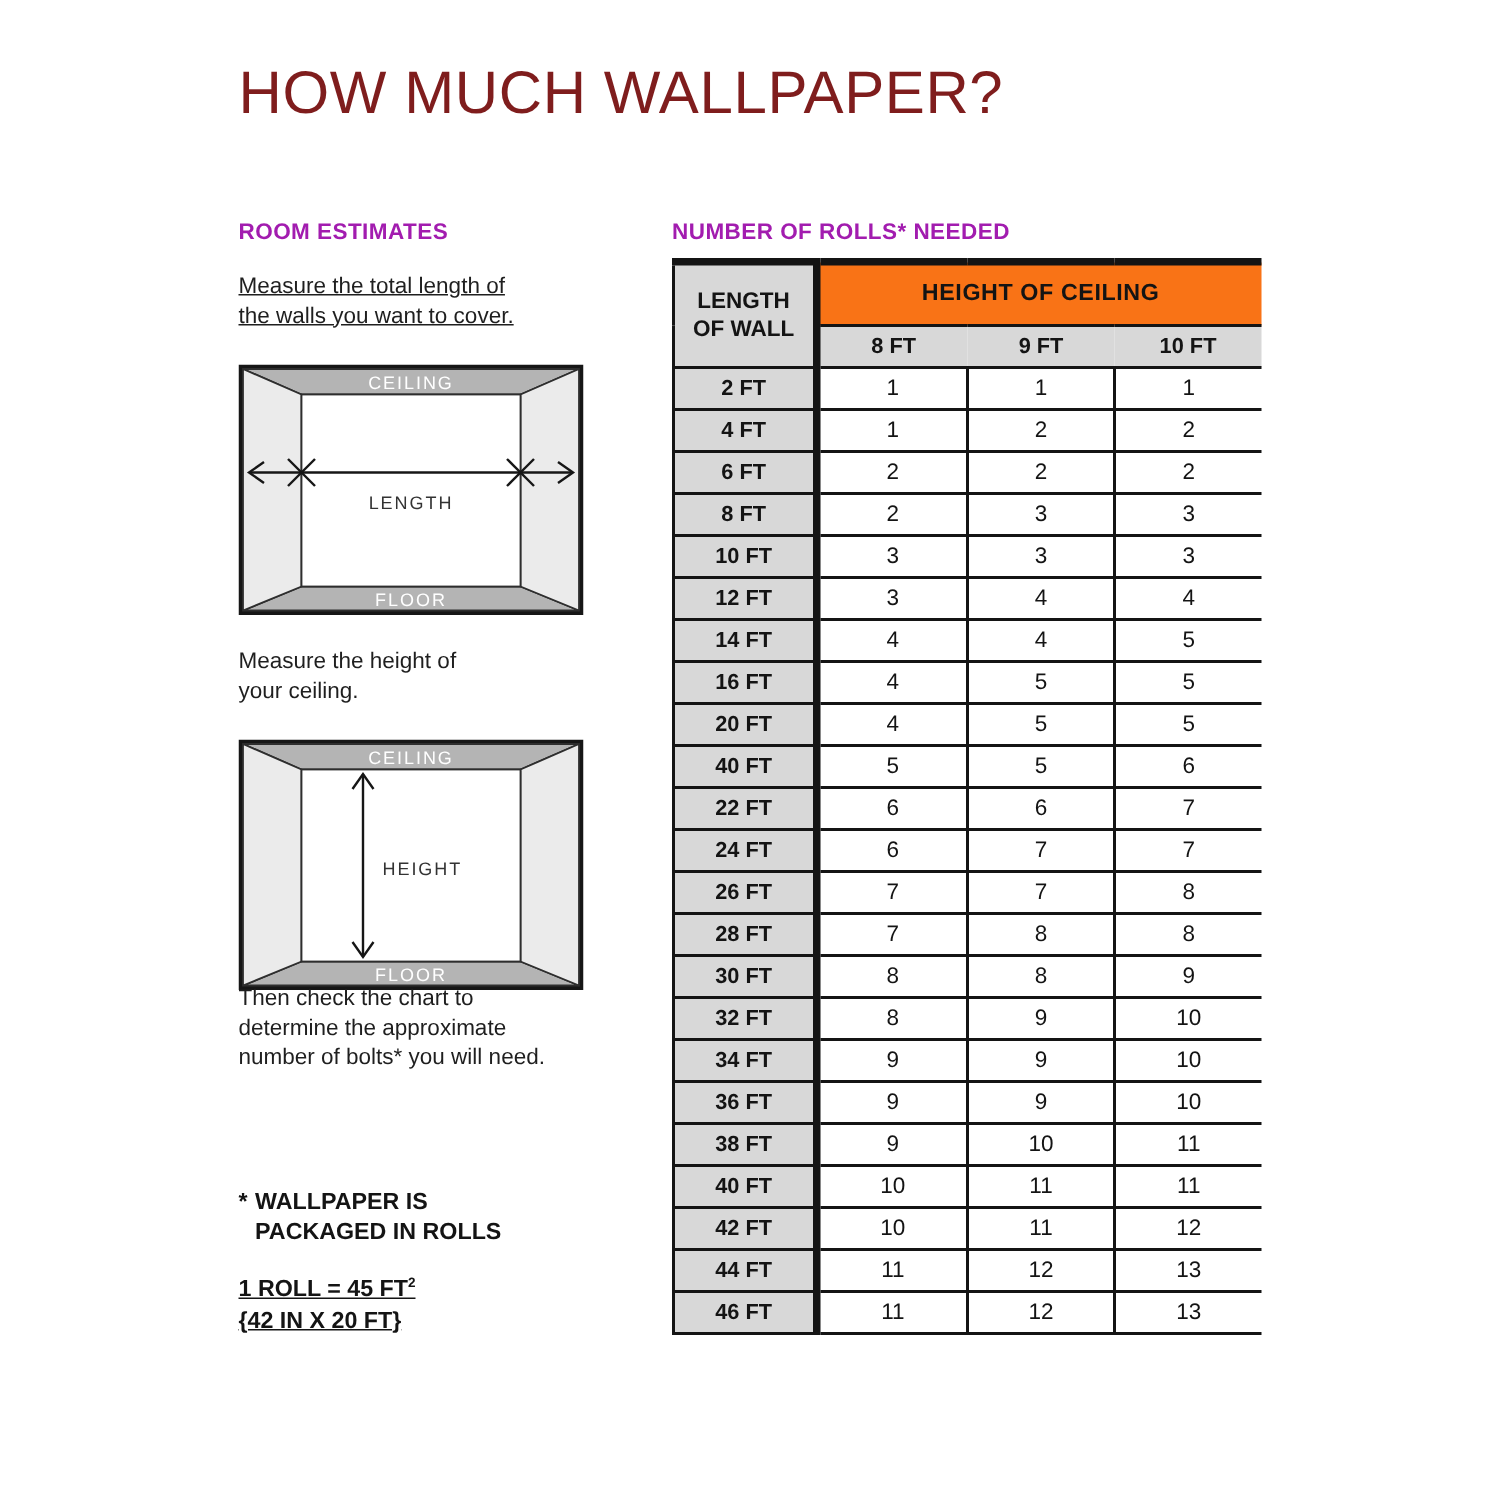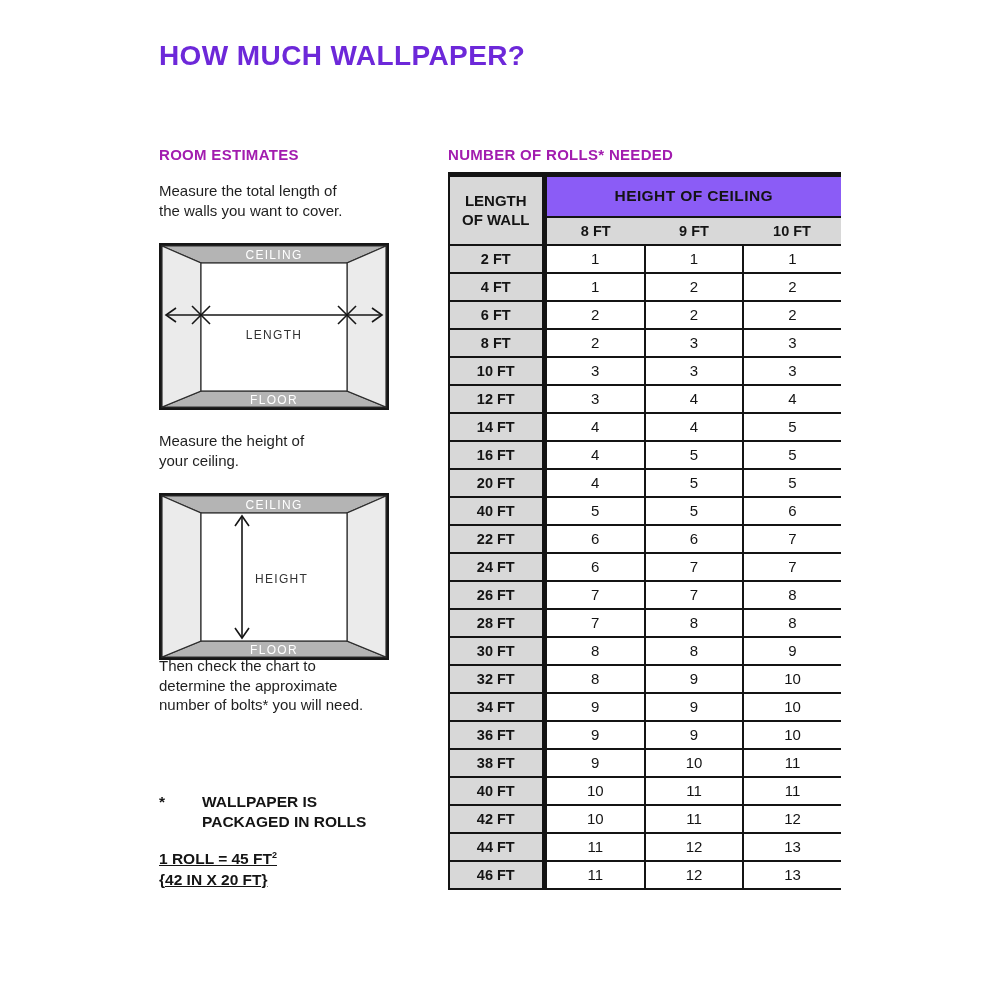--- a/index.html
+++ b/index.html
@@ -5,37 +5,37 @@
   * { margin: 0; padding: 0; box-sizing: border-box; }
   html, body { width: 1000px; height: 1000px; background: #ffffff; }
   body {
     position: relative;
     font-family: "Liberation Sans", sans-serif;
     color: #1c1c1c;
   }
 
   .title {
     position: absolute; left: 159px; top: 40px;
-    font-size: 28px; font-weight: bold; letter-spacing: 0.4px;
-    color: #6d28d9;
+    font-size: 40px; font-weight: normal; letter-spacing: 0.4px;
+    color: #7f1d1d;
   }
 
   .sec-head {
     position: absolute; font-size: 15px; font-weight: bold;
     letter-spacing: 0.3px; color: #a21caf;
   }
   .sec-head.left { left: 159px; top: 146px; }
   .sec-head.right { left: 448px; top: 146px; width: 392px; text-align: left; }
 
   .step {
     position: absolute; left: 159px; width: 260px;
     font-size: 15px; line-height: 19.5px; color: #1f1f1f;
     white-space: pre-line;
   }
-  .step1 { top: 181px; }
+  .step1 { top: 181px; text-decoration: underline; }
   .step2 { top: 431px; }
   .step3 { top: 656px; }
 
   .diagram { position: absolute; left: 159px; }
   .d1 { top: 243px; }
   .d2 { top: 493px; }
   .diagram .outer  { fill: #ffffff; stroke: #161616; stroke-width: 3; }
   .diagram .surface{ fill: #b4b4b4; stroke: #2e2e2e; stroke-width: 1.2; }
   .diagram .wall   { fill: #ebebeb; stroke: #2e2e2e; stroke-width: 1.2; }
   .diagram .back   { fill: #ffffff; stroke: #2e2e2e; stroke-width: 1.2; }
@@ -44,21 +44,21 @@
   .diagram .dark   { fill: #333333; }
   .diagram .start  { text-anchor: start; }
   .diagram .arrow line, .diagram .arrow polyline { stroke: #161616; stroke-width: 1.6; fill: none; }
 
   .footnote {
     position: absolute; left: 159px; top: 792px;
     display: flex; font-size: 15.5px; font-weight: bold; line-height: 20px;
     color: #141414;
   }
   .footnote .star { margin-right: 5px; }
-  .footnote .fn-text { white-space: pre-line; margin-left: 32px; }
+  .footnote .fn-text { white-space: pre-line; }
 
   .rollinfo {
     position: absolute; left: 159px; top: 845px;
     font-size: 15.5px; font-weight: bold; line-height: 20.5px; color: #141414; text-decoration: underline;
   }
   .rollinfo sup { font-size: 9px; vertical-align: super; }
 
   table.rolls-table {
     position: absolute; left: 448px; top: 172px; width: 392px;
     border-collapse: collapse; table-layout: fixed;
@@ -70,21 +70,21 @@
   }
   .rolls-table .corner {
     background: #d8d8d8;
     border-left: 2px solid #141414;
     border-right: 5px solid #141414;
     border-bottom: 2px solid #141414;
     font-size: 15px; font-weight: bold; line-height: 19px;
     white-space: pre-line;
   }
   .rolls-table .group {
-    background: #8b5cf6; height: 42px;
+    background: #f97316; height: 42px;
     border-bottom: 2px solid #141414;
     font-size: 15.5px; font-weight: bold; letter-spacing: 0.4px;
   }
   .rolls-table .subhead th {
     background: #d8d8d8; height: 28px;
     border-bottom: 2px solid #141414;
     font-size: 14.5px; font-weight: bold;
   }
   .rolls-table tbody th {
     background: #d8d8d8; height: 28px;

